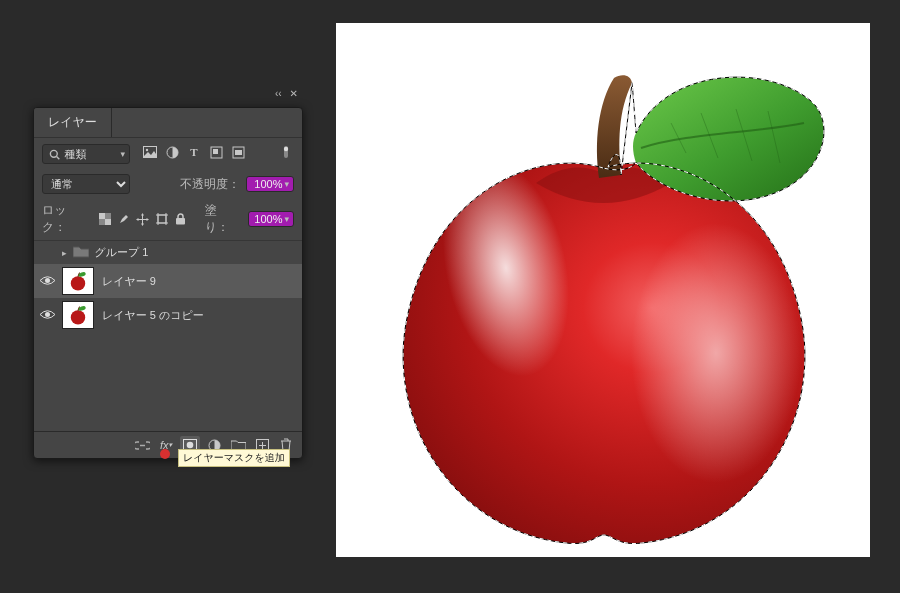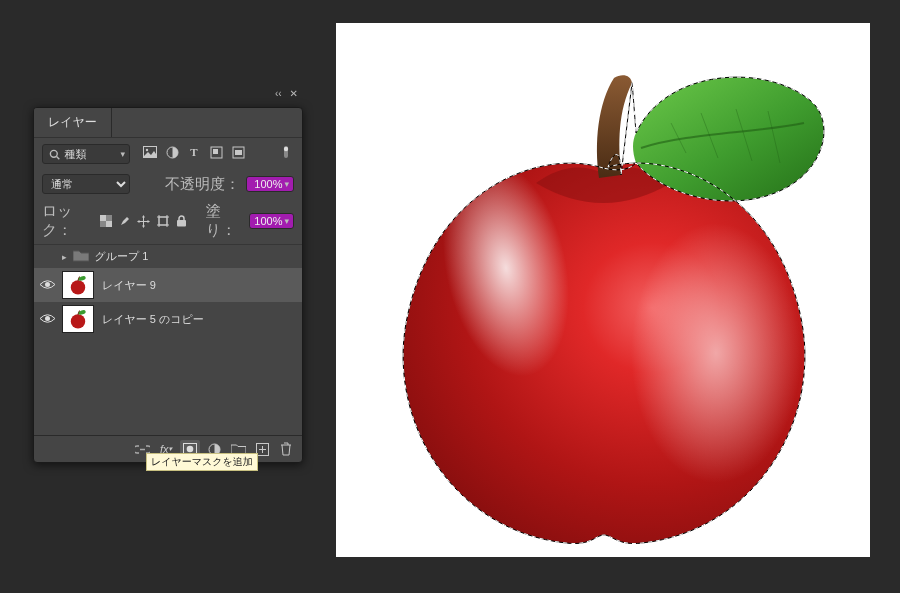--- a/index.html
+++ b/index.html
@@ -61,21 +61,21 @@
       width: 16px; height: 16px; display: flex;
       align-items: center; justify-content: center;
       color: #c8c8c8; font-size: 11px;
     }
     .blend-row { display: flex; align-items: center; padding: 4px 8px; gap: 6px; }
     .blend-select {
       background: #3a3a3a; border: 1px solid #2a2a2a;
       color: #ddd; font-size: 11px; border-radius: 3px;
       padding: 2px 4px; width: 88px;
     }
-    .lbl { color: #bbb; font-size: 15px; font-family: Liberation Mono, monospace; }
+    .lbl { color: #bbb; font-size: 12px; font-family: Liberation Mono, monospace; }
     .pct {
       width: 48px; background: #a21caf; display: inline-flex;
       align-items: center; justify-content: flex-end;
       border: 1px solid #2a2a2a; border-radius: 3px;
       padding: 1px 4px; font-size: 11px; color: #eee;
     }
     .lock-row {
       display: flex; align-items: center; padding: 4px 8px;
       gap: 8px; border-bottom: 1px solid #363636;
     }
@@ -113,21 +113,21 @@
       width: 20px; height: 18px; display: flex;
       align-items: center; justify-content: center;
       color: #c8c8c8; font-size: 12px; cursor: pointer;
     }
     .pointer-dot {
       position: absolute; width: 10px; height: 10px;
       background: #d83030; border-radius: 50%;
       left: 126px; top: 17px;
     }
     .tooltip {
-      position: absolute; left: 112px; top: 17px;
+      position: absolute; left: 144px; top: 17px;
       background: #fff9d6; border: 1px solid #c8c080;
       color: #222; font-size: 10px; padding: 1px 4px;
       white-space: nowrap;
     }
     .canvas {
       position: absolute;
       left: 336px; top: 23px;
       width: 534px; height: 534px;
       background: #fff;
     }

